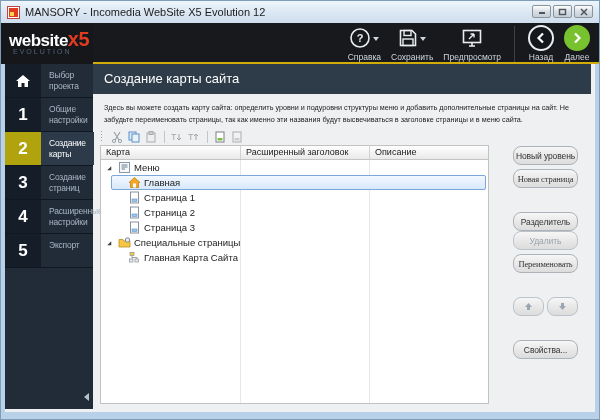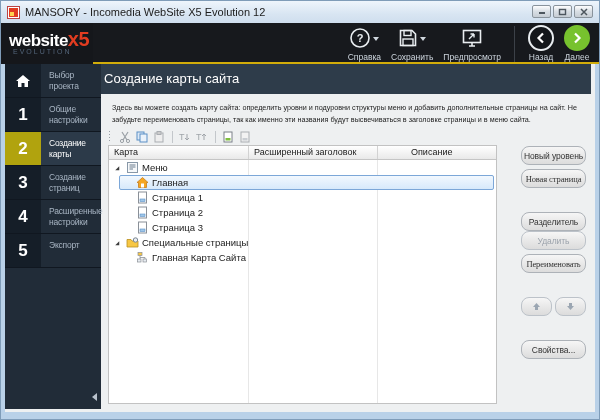--- a/index.html
+++ b/index.html
@@ -26,46 +26,46 @@
   .htool .ic { height:26px; display:flex; align-items:center; justify-content:center; gap:2px; }
   .htool .lbl { font-size:8.5px; color:#cdd5dd; margin-top:1px; white-space:nowrap; }
   .hsep { width:1px; height:37px; background:#3c4148; margin:1px 8px 0 8px; }
   .caret { width:0; height:0; border-left:3px solid transparent; border-right:3px solid transparent; border-top:4px solid #cfd6dd; margin-top:2px; }
   .circ { width:26px; height:26px; border-radius:50%; display:flex; align-items:center; justify-content:center; }
   .circ.back { background:#14171b; border:2px solid #e9edf0; }
   .circ.next { background:#77c22e; border:2px solid #77c22e; }
   
   .bodyrow { position:absolute; left:4px; top:63px; right:4px; bottom:7px; display:flex; background:#eef0f1; }
   
-  .sidebar { position:relative; width:96px; background:#212c38; flex:none; height:calc(100% - 3px); }
+  .sidebar { position:relative; width:88px; background:#212c38; flex:none; height:calc(100% - 3px); }
   .sitem { display:flex; height:34px; border-bottom:1px solid #101720; position:relative; cursor:pointer; }
   .sitem .badge { width:36px; flex:none; background:#151e28; color:#fff; display:flex; align-items:center; justify-content:center;
      font-size:17px; font-weight:bold; }
   .sitem .slbl { flex:1; padding:6px 8px 0 8px; font-size:8.5px; letter-spacing:-0.2px; line-height:1.35; color:#a8b5c3; }
   .sitem.active .badge { background:#b1a30e; }
   .sitem.active .slbl { background:#2c3a49; color:#fff; }
   .collapse { position:absolute; right:4px; bottom:8px; width:0; height:0;
     border-top:4px solid transparent; border-bottom:4px solid transparent; border-right:5px solid #b9c2cc; }
   
   .main { position:relative; flex:1; }
   .ptitle { position:absolute; left:0; right:4px; top:0; height:30px; background:#2e3c4a;
-    color:#fff; font-size:13px; line-height:30px; padding-left:3px; }
+    color:#fff; font-size:13px; line-height:30px; padding-left:11px; }
   .desc { position:absolute; left:11px; right:0; top:38px; font-size:8px; color:#1b1b1b; line-height:11.5px; }
   .desc div { white-space:nowrap; transform:scaleX(0.9); transform-origin:0 0; }
   .mtoolbar { position:absolute; left:8px; top:66px; height:14px; display:flex; align-items:center; }
   .grip { width:3px; height:12px; margin-right:5px;
     background-image:repeating-linear-gradient(#9aa0a6 0 1px, transparent 1px 3px); background-size:1px 100%; background-repeat:repeat-y; }
   .mtb { width:15px; height:13px; display:flex; align-items:center; justify-content:center; margin-right:2px; }
   .msep { width:1px; height:12px; background:#c3c7cb; margin:0 4px; }
   
   .content { position:absolute; left:7px; top:81px; right:0; bottom:8px; display:flex; }
   .tbl { width:389px; flex:none; background:#fff; border:1px solid #c2c2c2; display:flex; flex-direction:column; }
   .thead { display:flex; height:14px; background:linear-gradient(#ffffff,#e9e9e9); border-bottom:1px solid #c5c5c5; flex:none; }
   .th { font-size:9px; color:#1a1a1a; padding:1px 0 0 5px; border-right:1px solid #d2d2d2; }
-  .th:last-child { border-right:none;margin-left:28px; }
+  .th:last-child { border-right:none; }
   .tbody { position:relative; flex:1; }
   .vline { position:absolute; top:0; bottom:0; width:1px; background:#e7e7e7; }
   .trow { position:relative; height:15px; display:flex; align-items:center; font-size:9.5px; color:#1a1a1a; }
   .trow .sel { position:absolute; left:10px; right:2px; top:0; bottom:0; border:1px solid #7ca7d8; border-radius:2px;
     background:linear-gradient(#f2f8fe,#d7e9fb); }
   .trow .cnt { position:relative; display:flex; align-items:center; gap:3px; }
   .exp { width:8px; height:8px; margin-left:4px; }
   .ticon { width:13px; height:13px; flex:none; }
   .lv1 { margin-left:27px; }
   .lv0i { margin-left:2px; }

